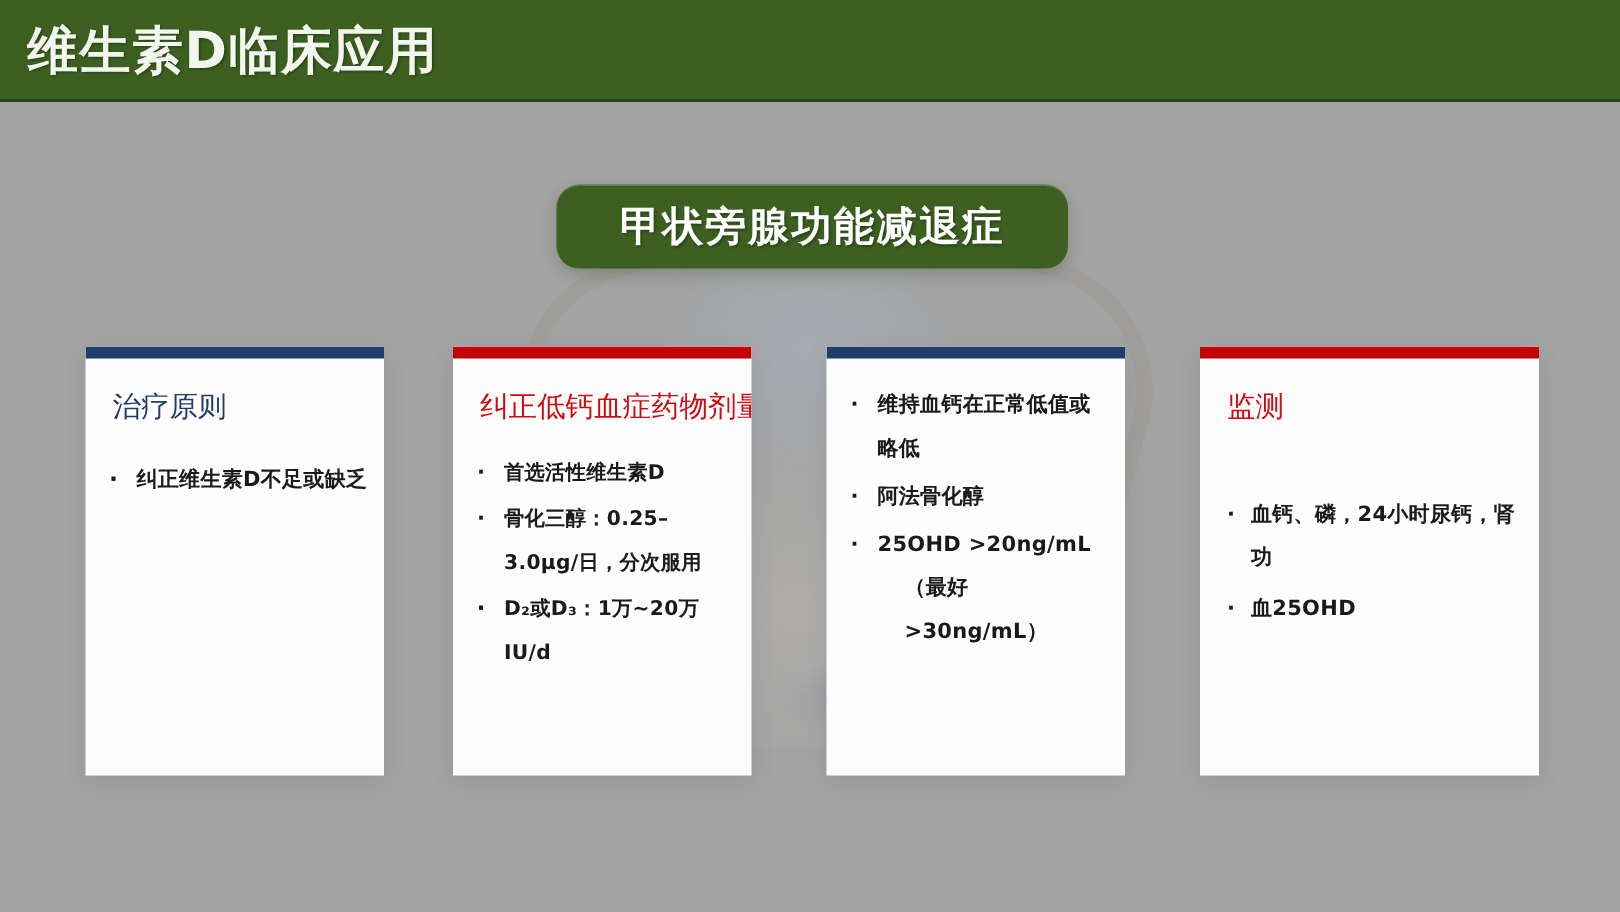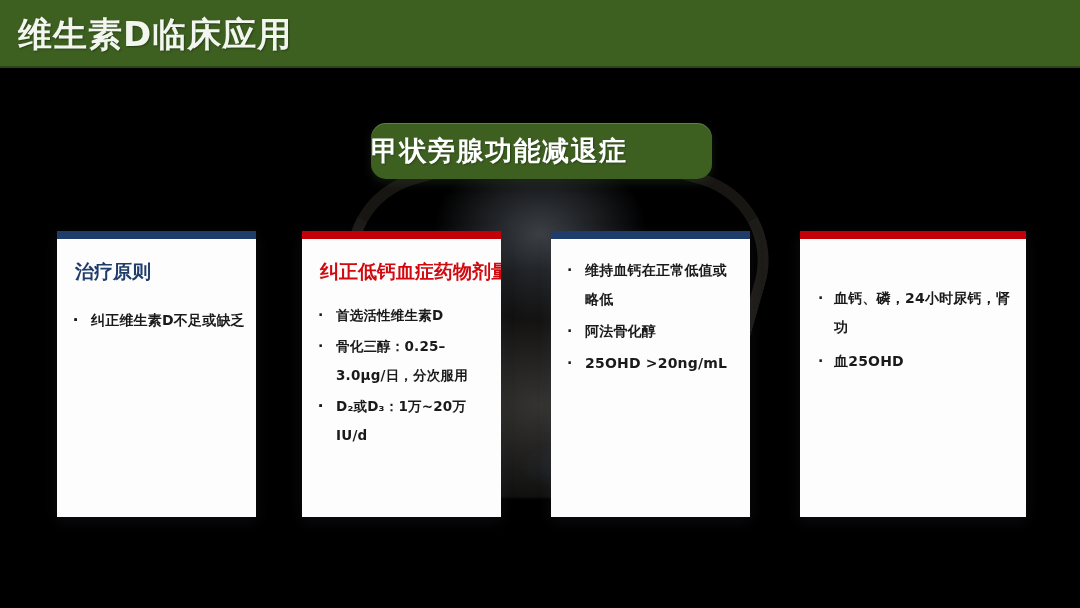--- a/index.html
+++ b/index.html
@@ -13,21 +13,21 @@
     font-family: "DejaVu Sans", "Liberation Sans", sans-serif;
     overflow: hidden;
     position: relative;
   }
 
   
   .slide {
     position: relative;
     width: 1080px;
     height: 608px;
-    background: #000000;
+    background: #a3a3a3;
     overflow: hidden;
   }
 
   
   .header-band {
     position: absolute;
     left: 0;
     top: 0;
     width: 1080px;
     height: 68px;
@@ -111,20 +111,21 @@
     left: 371px;
     top: 123px;
     width: 341px;
     height: 56px;
     background: #3d6021;
     border-radius: 15px;
     box-shadow: 0 4px 10px rgba(60,80,45,0.30),
                 0 1px 0 rgba(255,255,255,0.20) inset;
     display: flex;
     align-items: center;
+    justify-content: center;
   }
   .title-pill-text {
     font-size: 27px;
     font-weight: 700;
     color: #ffffff;
     letter-spacing: 1.5px;
     white-space: nowrap;
     text-shadow: 1px 1px 2px rgba(0,0,0,0.30);
   }
 
@@ -153,21 +154,21 @@
 
   .card-topbar {
     width: 100%;
     height: 8px;
   }
   .card-topbar.navy { background: #1f3d6b; }
   .card-topbar.red  { background: #c30007; }
 
   .card-heading {
     font-size: 19px;
-    font-weight: 700;
+    font-weight: 400;
     line-height: 26px;
     padding: 19px 0 0 18px;
     white-space: nowrap;
   }
   .card-heading.navy { color: #1f3d6b; }
   .card-heading.red  { color: #d10a10; }
 
   .card-body {
     padding: 17px 10px 0 12px;
   }
@@ -273,27 +274,29 @@
             <span class="dot">·</span>
             <span>维持血钙在正常低值或略低</span>
           </li>
           <li class="bullet-item">
             <span class="dot">·</span>
             <span>阿法骨化醇</span>
           </li>
           <li class="bullet-item">
             <span class="dot">·</span>
             <span>25OHD &gt;20ng/mL</span>
+            <span class="sub-line">（最好&gt;30ng/mL）</span>
           </li>
         </ul>
       </div>
     </div>
 
     <div class="card c3">
       <div class="card-topbar red"></div>
+      <div class="card-heading red">监测</div>
       <div class="card-body">
         <ul class="bullet-list">
           <li class="bullet-item">
             <span class="dot">·</span>
             <span>血钙、磷，24小时尿钙，肾功</span>
           </li>
           <li class="bullet-item">
             <span class="dot">·</span>
             <span>血25OHD</span>
           </li>

